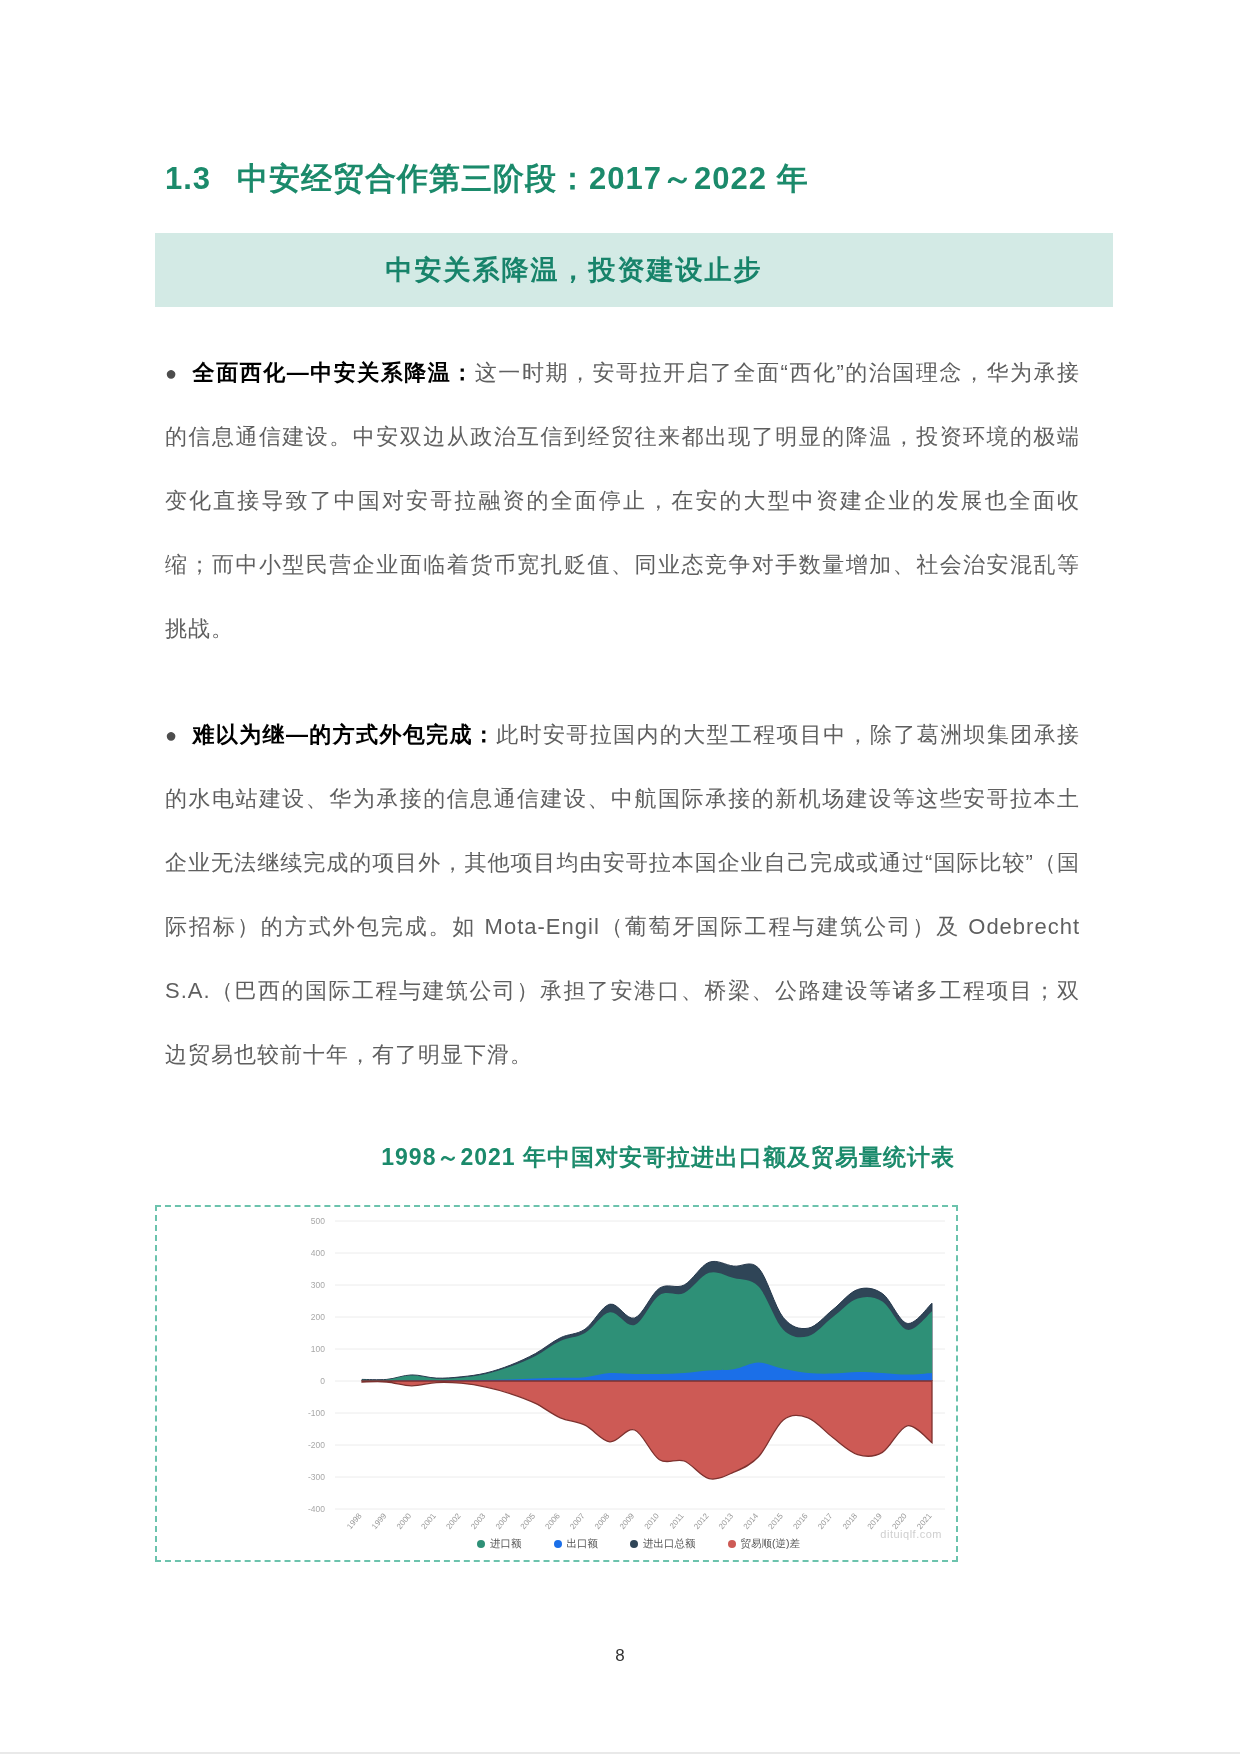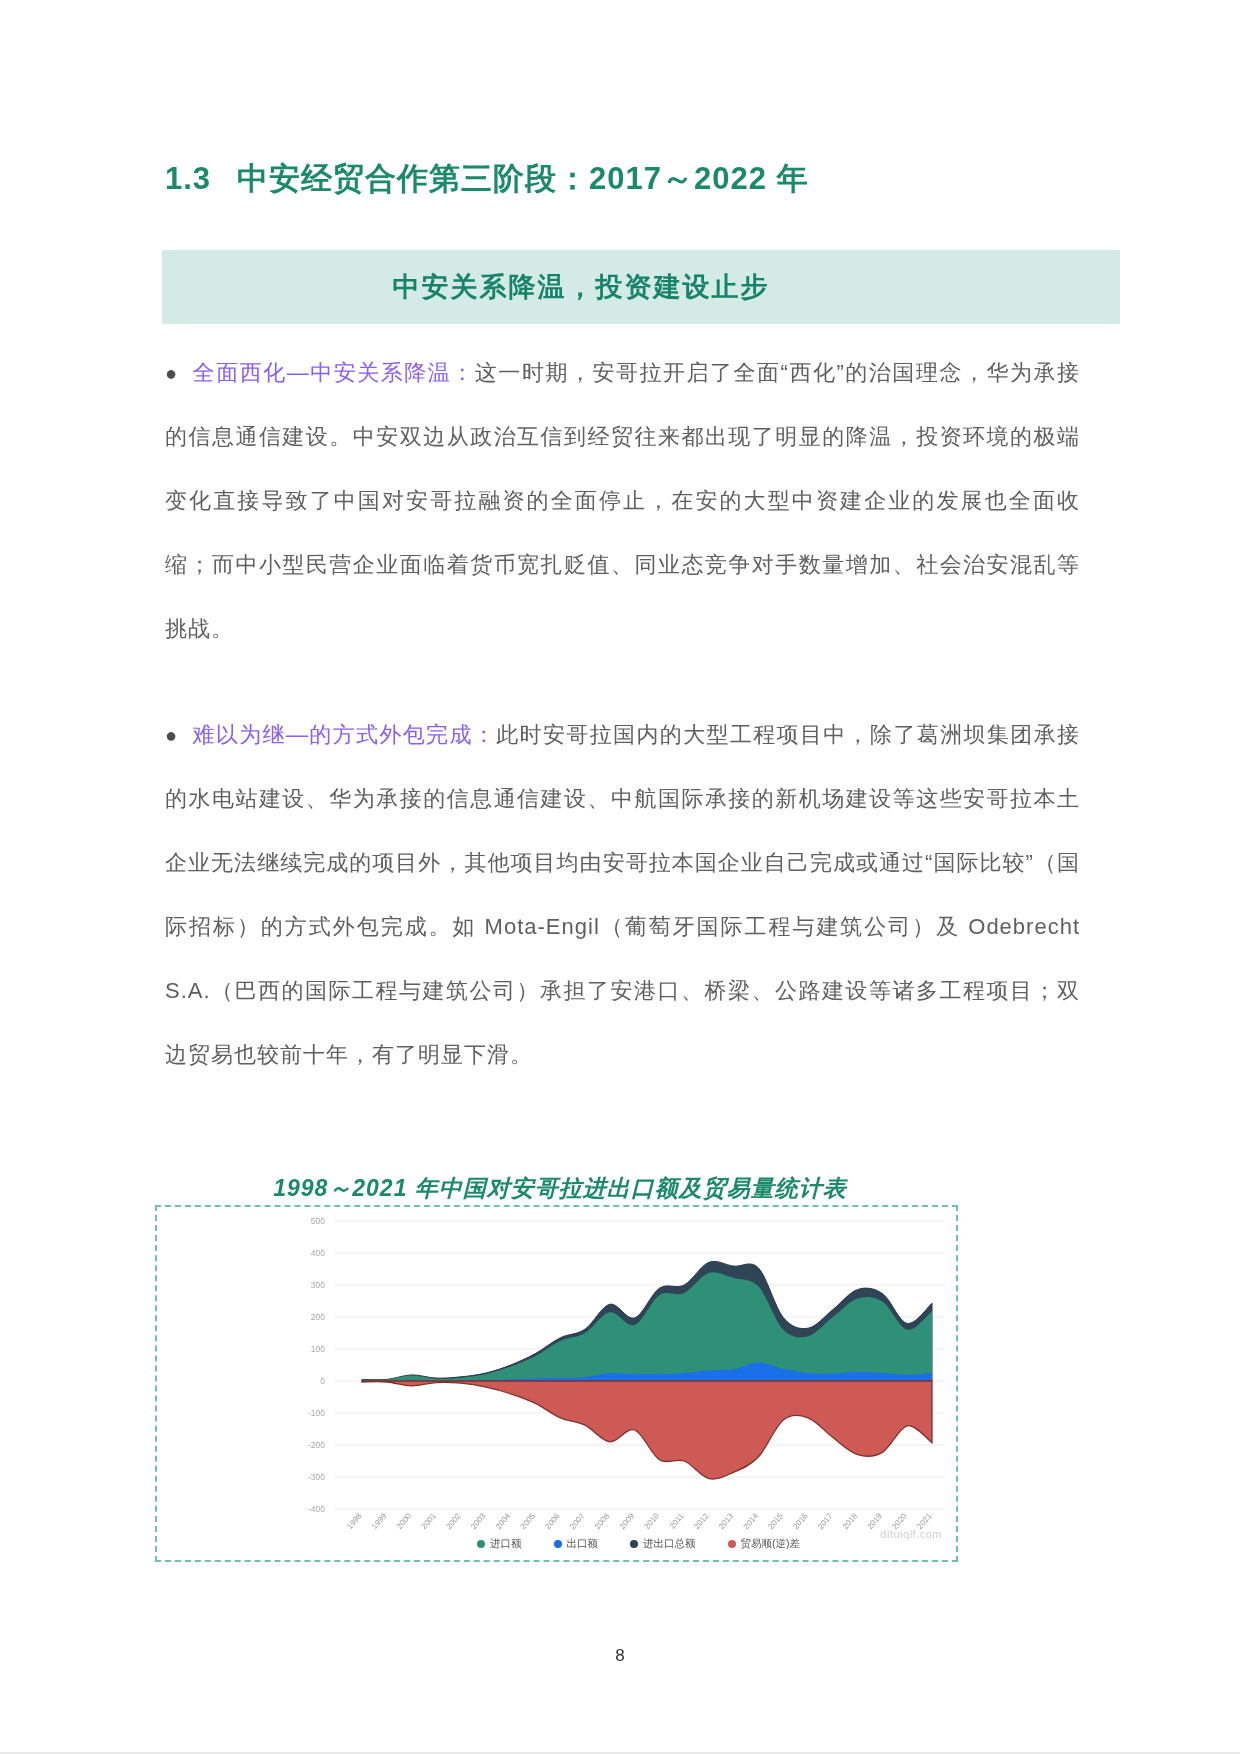--- a/index.html
+++ b/index.html
@@ -11,46 +11,45 @@
     font-family:"Liberation Sans","DejaVu Sans",sans-serif;
     overflow:hidden;
   }
   .heading{
     position:absolute;left:165px;top:158px;
     font-size:31px;font-weight:bold;color:#1b8a6b;
     letter-spacing:1px;white-space:nowrap;
   }
   .heading .sec{margin-right:26px;}
   .banner{
-    position:absolute;left:155px;top:250px;width:958px;height:74px;
+    position:absolute;left:155px;top:233px;width:958px;height:74px;
     background:#d3eae5;
     display:flex;align-items:center;justify-content:center;
-    box-sizing:border-box;padding-right:120px;margin-left:7px;
+    box-sizing:border-box;padding-right:120px;
   }
   .banner-text{
     font-size:27px;font-weight:bold;color:#17836a;letter-spacing:2px;
   }
   .para{
     position:absolute;left:165px;width:915px;
     font-size:22px;line-height:64px;color:#5f5f5f;
     text-align:justify;letter-spacing:1px;
   }
   .para .bullet{
     font-size:20px;color:#4d4d4d;margin-right:14px;
   }
   .para .lead{
-    font-weight:normal;color:#8b5cf6;
+    font-weight:bold;color:#000000;
   }
   .para1{top:341px;}
   .para2{top:703px;}
   .chart-title{
-    position:absolute;left:165px;top:1173px;width:790px;
-    text-align:center;font-size:23px;font-weight:bold;color:#1b8a6b;
+    position:absolute;left:165px;top:1142px;width:790px;
+    text-align:right;font-size:23px;font-weight:bold;color:#1b8a6b;
     letter-spacing:1px;
-    font-style:italic;
   }
   .chart-box{
     position:absolute;left:155px;top:1205px;width:803px;height:357px;
     border:2px dashed #6cc3ad;box-sizing:border-box;background:#ffffff;
   }
   .chart-svg{position:absolute;left:0;top:0;width:799px;height:353px;}
   svg text{font-family:"Liberation Sans","DejaVu Sans",sans-serif;}
   .chart-legend{
     position:absolute;left:170px;right:6px;bottom:9px;
     display:flex;justify-content:center;gap:32px;

